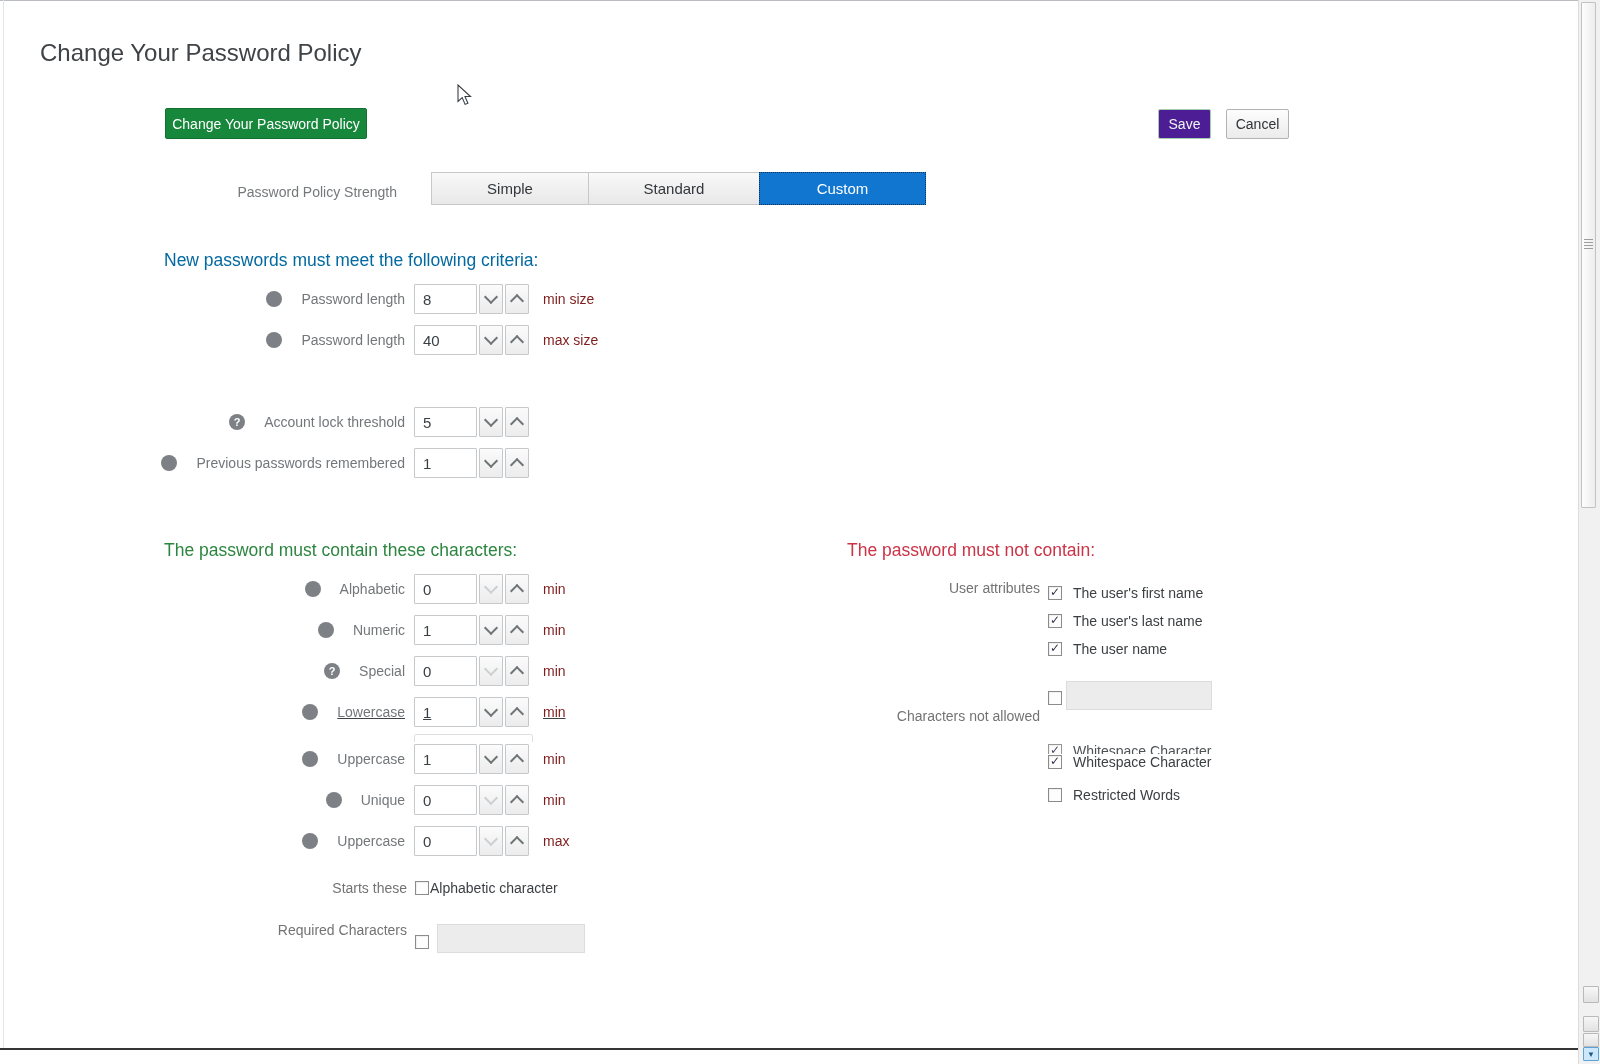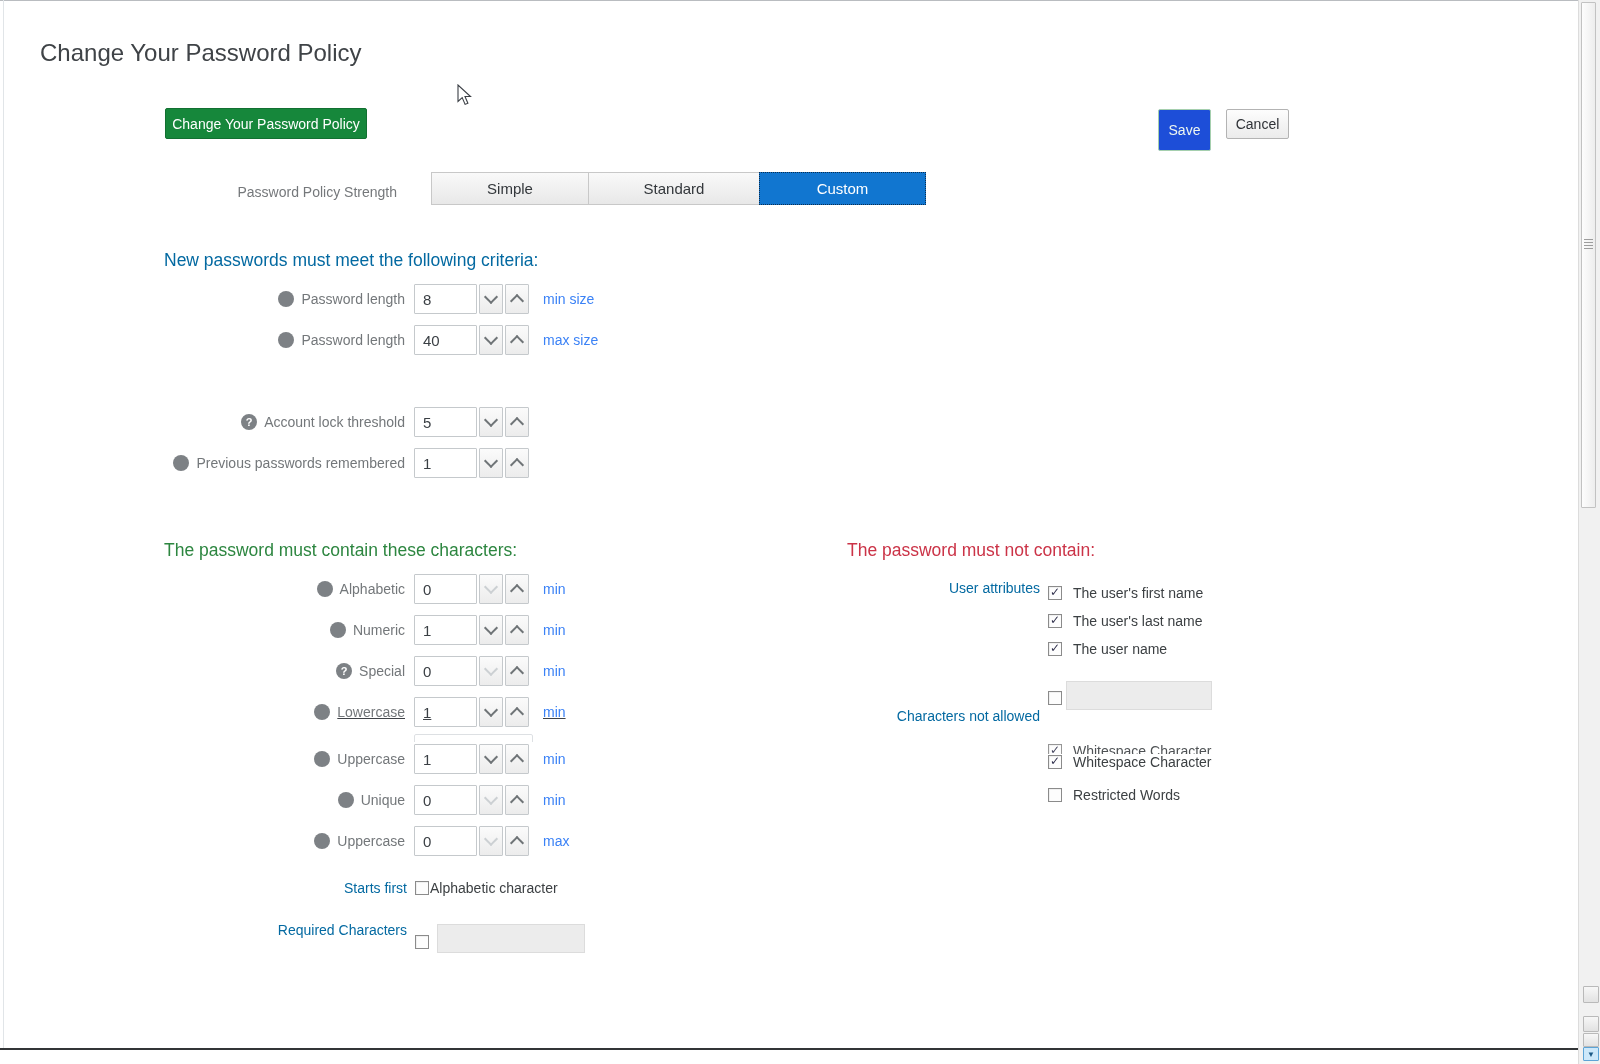--- a/index.html
+++ b/index.html
@@ -16,21 +16,21 @@
   .bottom-line{left:0;top:1048px;width:1578px;height:2px;background:#333537;}
 
   
   .page-title{left:40px;top:39px;font-size:24px;color:#3f4347;font-weight:400;}
 
   
   .btn{display:flex;align-items:center;justify-content:center;box-sizing:border-box;
        font-size:14px;border-radius:2px;cursor:pointer;}
   .primary-btn{left:165px;top:108px;width:202px;height:31px;background:#16873b;
        border:1px solid #127031;color:#ffffff;}
-  .save-btn{left:1158px;top:109px;width:53px;height:42px;background:#1d4ed8;
+  .save-btn{left:1158px;top:109px;width:53px;height:30px;background:#4c1d95;
        border:1px solid #a5cfae;color:#eef6f0;}
   .cancel-btn{left:1226px;top:109px;width:63px;height:30px;
        background:linear-gradient(#fdfdfd,#ebebeb);border:1px solid #b3b3b3;color:#2f3237;}
 
   
   .strength-label{left:203px;top:184px;width:194px;text-align:right;font-size:14px;color:#75787b;}
   .seg{left:403px;top:172px;display:flex;height:33px;padding-left:28px;}
   .seg-btn{box-sizing:border-box;height:33px;display:flex;align-items:center;justify-content:center;
        font-size:15px;color:#33373b;background:linear-gradient(#f9f9f9,#e8e8e8);
        border:1px solid #c8c8c8;margin-left:-1px;cursor:pointer;}
@@ -40,51 +40,51 @@
   .seg-custom{width:167px;background:#1176d0;color:#ffffff;border:1px solid #1176d0;
        outline:1px dotted rgba(10,35,60,.85);outline-offset:-1px;}
 
   
   .sec-heading{font-size:17.5px;color:#0369a1;}
   .sec-heading.green{color:#2d8640;}
   .sec-heading.red{color:#cb3347;}
 
   
   .spin-row{position:absolute;left:40px;height:30px;display:flex;align-items:center;}
-  .label-wrap{width:365px;display:flex;justify-content:flex-end;align-items:center;}
+  .label-wrap{width:365px;display:flex;justify-content:flex-end;align-items:center;gap:12px;}
   .rlabel{font-size:14px;color:#73777a;white-space:nowrap;}
   .help{width:16px;height:16px;border-radius:50%;background:#7d8185;color:#fff;
        font-size:11px;font-weight:bold;display:flex;align-items:center;justify-content:center;
        margin-right:7px;flex:0 0 16px;}
   .spin-input{box-sizing:border-box;width:63px;height:30px;margin-left:9px;
        border:1px solid #c5c9cc;background:#fff;font-family:inherit;font-size:15px;color:#3a3f44;
        padding:0 0 0 8px;border-radius:1px;}
   .spin-btn{box-sizing:border-box;width:24px;height:30px;margin-left:2px;
        background:linear-gradient(#fbfbfb,#ececec);border:1px solid #c5c9cc;border-radius:1px;
        display:flex;align-items:center;justify-content:center;cursor:pointer;}
   .chev{display:block;width:8px;height:8px;border-right:2px solid #6f7477;border-bottom:2px solid #6f7477;}
   .cdown{transform:rotate(45deg);margin-top:-4px;}
   .cup{transform:rotate(-135deg);margin-top:4px;}
   .spin-btn.disabled .chev{border-color:#ccd0d3;}
-  .rsuffix{font-size:14px;color:#3b82f6;margin-left:14px;white-space:nowrap;}
+  .rsuffix{font-size:14px;color:#7f1d1d;margin-left:14px;white-space:nowrap;}
 
   
   .cb{box-sizing:border-box;width:14px;height:14px;background:#fdfdfd;border:1px solid #8b8b8b;
       box-shadow:inset 1px 1px 0 rgba(0,0,0,.05);display:inline-flex;align-items:center;
       justify-content:center;flex:0 0 14px;cursor:pointer;}
   .cb .mark{font-size:12px;font-weight:bold;color:#32324e;line-height:1;margin-top:-2px;}
   .cb-row{position:absolute;display:flex;align-items:flex-start;}
   .cb-row .cb-label{font-size:14px;color:#3c4043;margin-left:11px;line-height:15px;}
 
   
   .gray-input{box-sizing:border-box;background:#ececec;border:1px solid #dcdcdc;height:29px;
       font-family:inherit;font-size:14px;padding:0 6px;}
 
   
-  .ralabel{font-size:14px;color:#0369a1;text-align:right;white-space:nowrap;}
+  .ralabel{font-size:14px;color:#737373;text-align:right;white-space:nowrap;}
 
   
   .ghost-row{overflow:hidden;opacity:.9;}
   .ghost-spin{left:414px;top:734px;width:119px;height:8px;overflow:hidden;}
   .ghost-spin i{display:block;box-sizing:border-box;width:119px;height:20px;
       border:1px solid #dadde0;border-radius:2px;}
 
   
   .scroll-track{left:1578px;top:0;width:22px;height:1064px;background:#f1f1f1;
       border-left:1px solid #dcdcdc;box-sizing:border-box;}
@@ -277,21 +277,21 @@
         <i class="chev cup"></i>
       </span>
     <span class="rsuffix">max</span>
   </div>
   </div>
 
 <div class="abs ghost-spin ghost-row">
     <i></i>
   </div>
 
-<div class="abs ralabel" style="left:40px;top:880px;width:367px;">Starts first</div>
+<div class="abs ralabel" style="left:40px;top:880px;width:367px;">Starts these</div>
 <div class="abs cb-row" style="left:415px;top:881px;">
   <span class="cb">
       <span class="mark"></span>
     </span>
   <span class="cb-label" style="margin-left:1px;">Alphabetic character</span>
 </div>
 
 <div class="abs ralabel" style="left:40px;top:922px;width:367px;">Required Characters</div>
 <span class="abs cb" style="left:415px;top:935px;">
     <span class="mark"></span>

